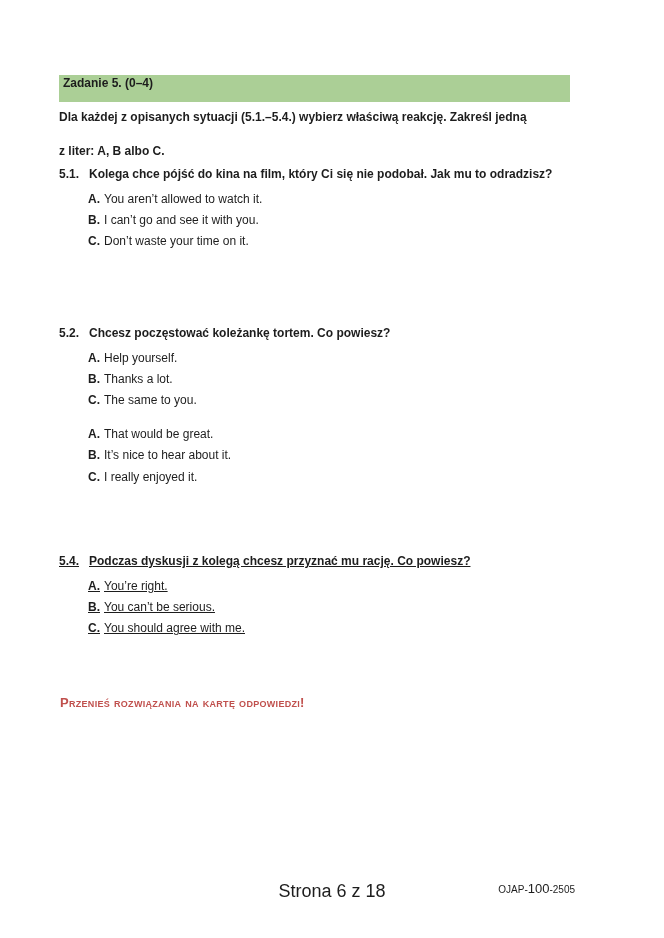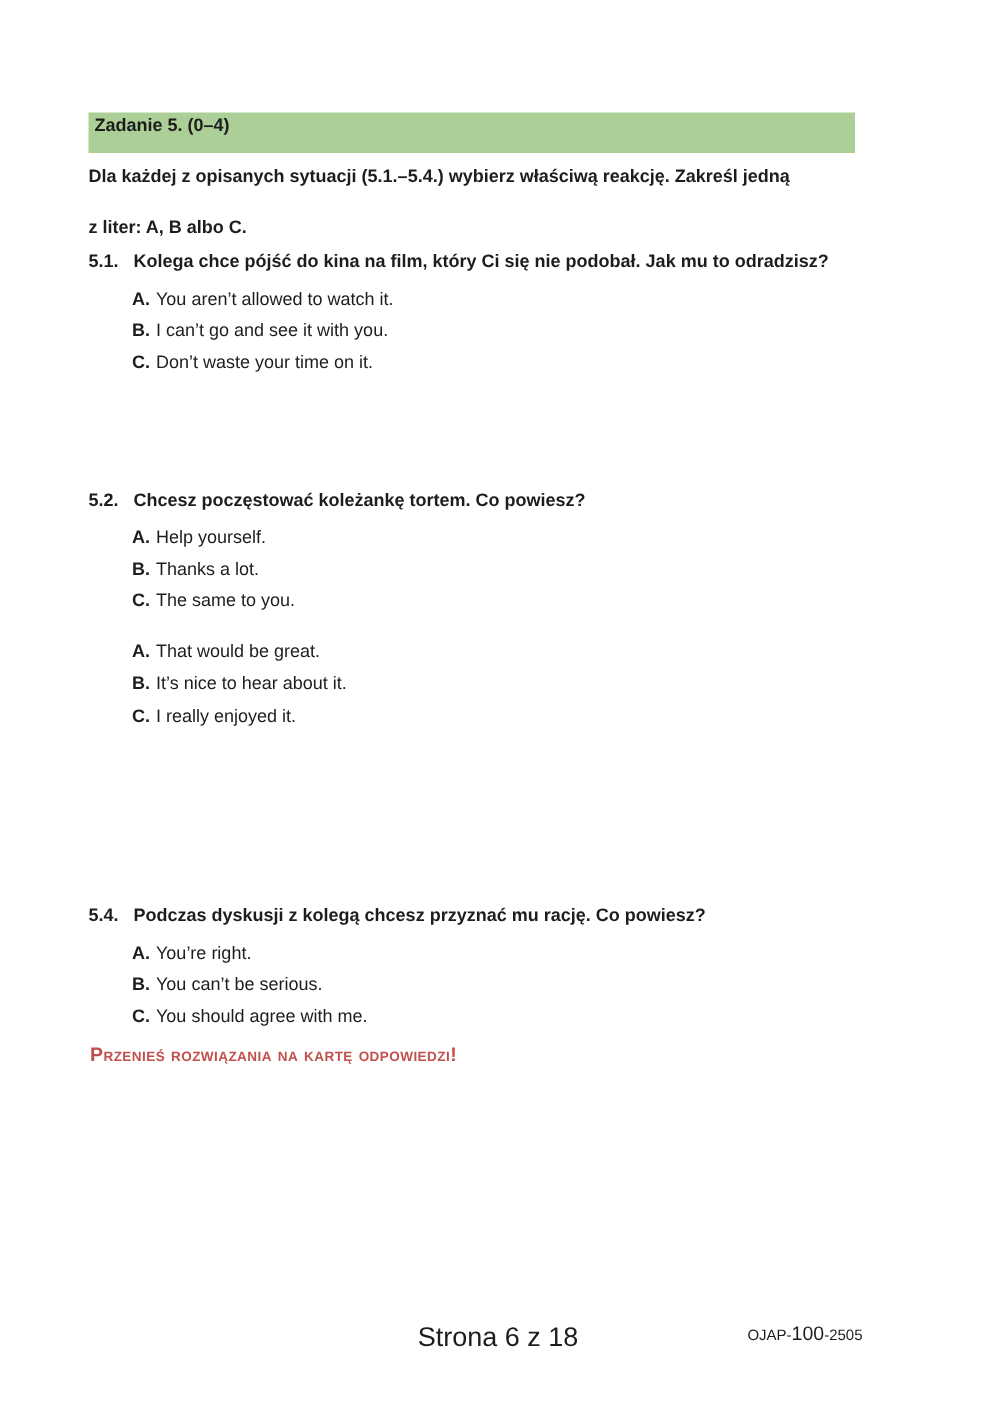--- a/index.html
+++ b/index.html
@@ -42,21 +42,21 @@
   .q-prompt-lines { flex: 1; }
   .q-prompt-lines .line { white-space: nowrap; }
   .options { margin-top: 3px; margin-left: 29px; }
   .option { display: flex; line-height: 21.4px; }
   .opt-letter { flex: none; width: 16px; font-weight: bold; }
   .opt-text { white-space: nowrap; }
 
   #q1 { top: 164px; }
   #q2 { top: 292px; margin-top: 31px; }
   #q3 { top: 421px; }
-  #q4 { top: 600px; }
+  #q4 { top: 551px; text-decoration: underline; }
 
   .transfer-note {
     position: absolute;
     left: 60px;
     top: 695px;
     color: var(--note-red, #c0504d);
     font-weight: bold;
     font-variant: small-caps;
     font-size: 13px;
     letter-spacing: 0.3px;

